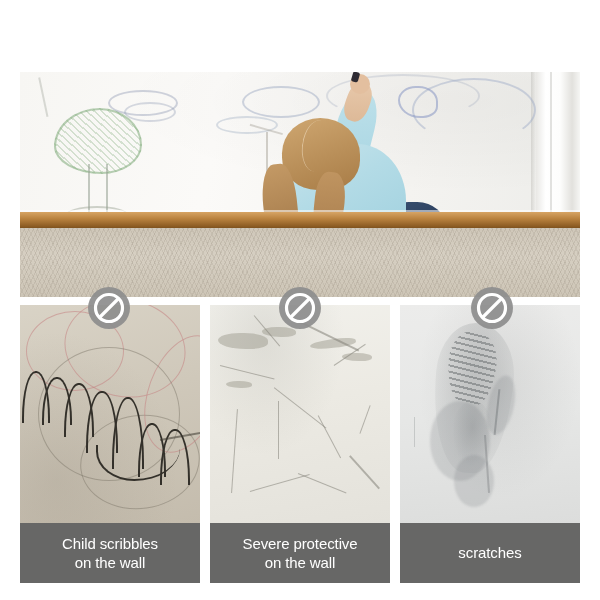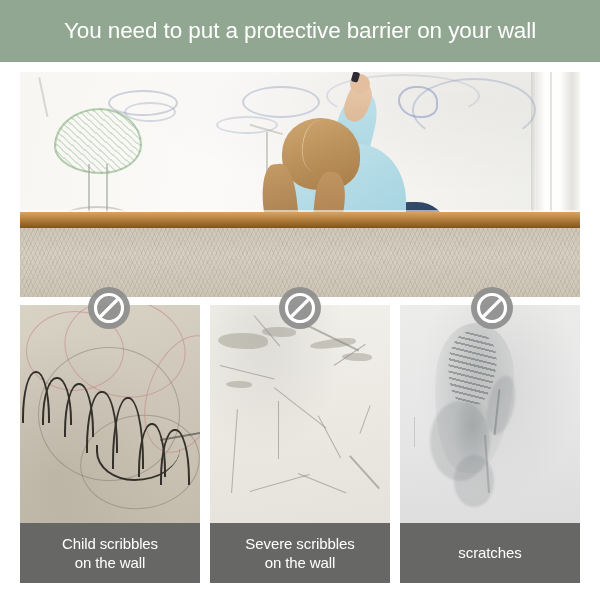--- a/index.html
+++ b/index.html
@@ -380,23 +380,20 @@
   }
   .badge-1 { left: 88px; }
   .badge-2 { left: 279px; }
   .badge-3 { left: 471px; }
 </style>
 </head>
 <body>
 
 <div class="page">
 
-  <div class="header-bar">
-    <div class="header-title">You need to put a protective barrier on your wall</div>
-  </div>
 
   <div class="hero">
     <div class="hero-wall"></div>
     <div class="wall-corner"></div>
     <div class="door-trim"></div>
     <div class="door-trim-line"></div>
 
     <div class="doodle arc-top"></div>
     <div class="doodle grass-a"></div>
     <div class="doodle tree-crown"></div>
@@ -478,21 +475,21 @@
         <div class="scratch" style="left:68px;  top:96px;  width:1.4px; height:58px;"></div>
         <div class="scratch" style="left:24px;  top:104px; width:1.3px; height:84px; transform:rotate(4deg);"></div>
         <div class="scratch" style="left:108px; top:110px; width:48px; height:1.3px; transform:rotate(62deg);"></div>
         <div class="scratch" style="left:140px; top:150px; width:44px; height:1.5px; transform:rotate(48deg);"></div>
         <div class="scratch" style="left:150px; top:128px; width:30px; height:1.2px; transform:rotate(-70deg);"></div>
         <div class="scratch" style="left:88px;  top:168px; width:52px; height:1.3px; transform:rotate(22deg);"></div>
         <div class="scratch" style="left:40px;  top:186px; width:62px; height:1.2px; transform:rotate(-16deg);"></div>
         <div class="scratch" style="left:124px; top:60px;  width:38px; height:1.2px; transform:rotate(-34deg);"></div>
       </div>
       <div class="card-caption">
-        <span>Severe scribbles</span>
+        <span>Severe protective</span>
         <span>on the wall</span>
       </div>
     </div>
 
     <div class="card">
       <div class="card-photo">
         <div class="photo-footprint"></div>
         <div class="shoe-outline"></div>
         <div class="shoe-tread"></div>
         <div class="shoe-heel"></div>

